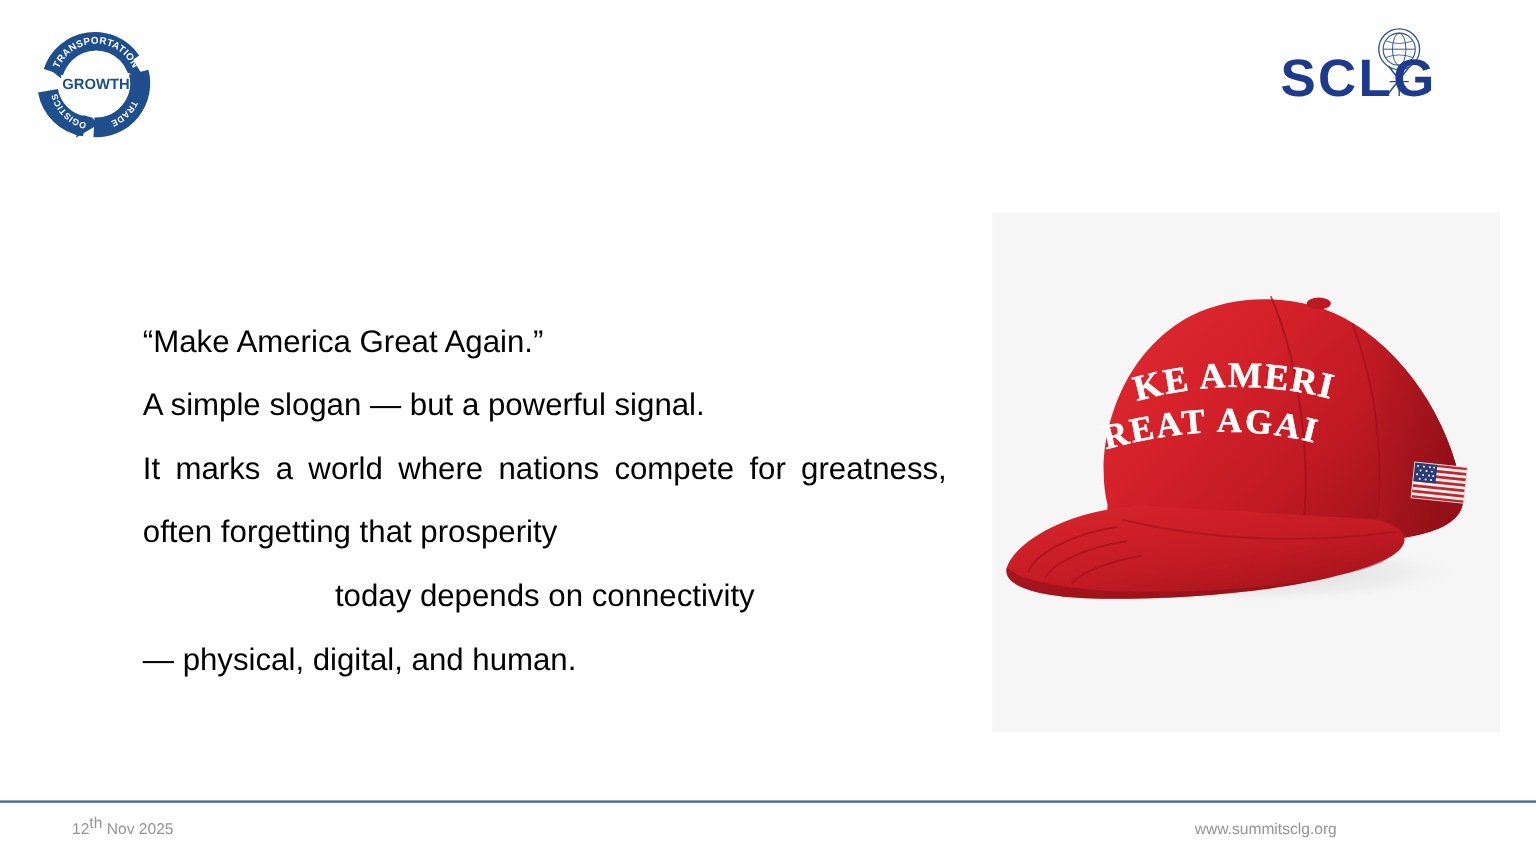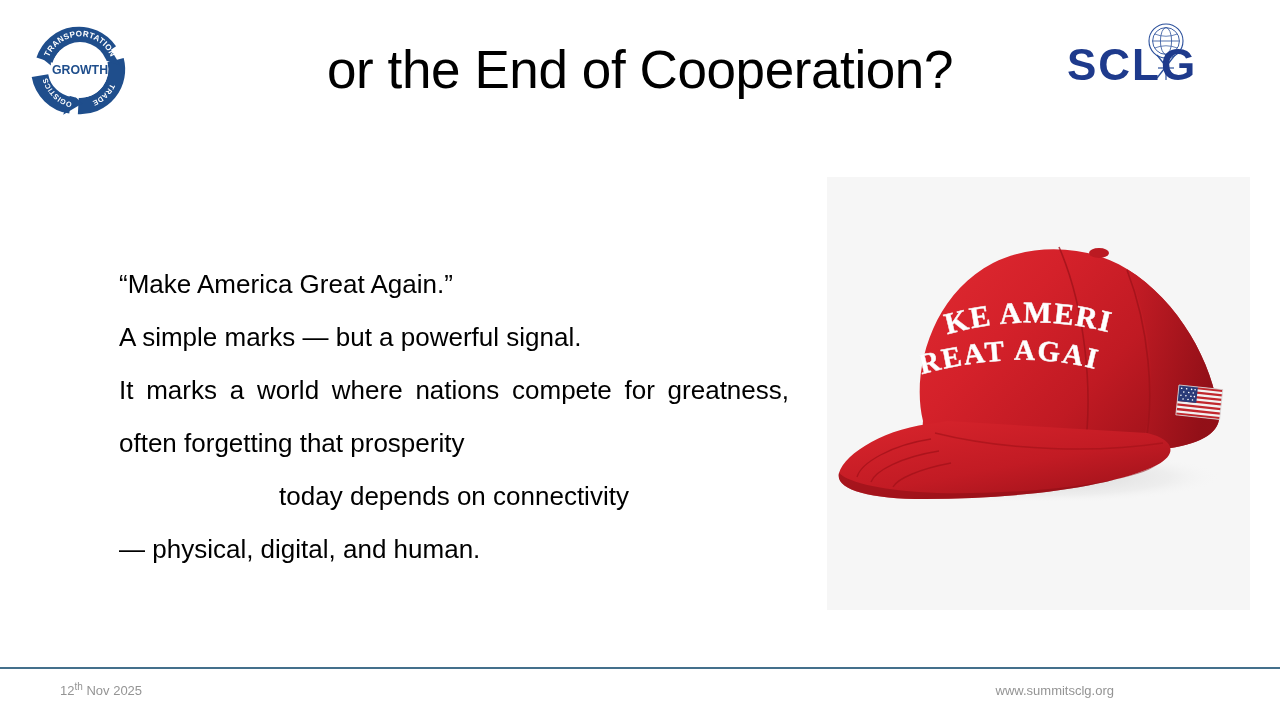--- a/index.html
+++ b/index.html
@@ -121,21 +121,21 @@
     top: 0;
     width: 1280px;
     text-align: center;
   }
   .footer .f-right {
     position: absolute;
     right: 166px;
     top: 0;
   }
   .sup {
-    font-size: 10px;
+    font-size: 13px;
     vertical-align: super;
     line-height: 0;
     margin-top: 8px;
   }
 </style>
 </head>
 <body>
 
 <div class="slide">
 
@@ -194,26 +194,25 @@
         <path d="M 113 37 L 95 60" stroke="#2a4f9b" stroke-width="1.3"></path>
         <path d="M 96 50 L 112 50" stroke="#2a4f9b" stroke-width="1.2"></path>
         <path d="M 104 37 L 104 62" stroke="#2a4f9b" stroke-width="1.2"></path>
       </g>
 
       <text x="5" y="62" font-family="Liberation Sans, sans-serif" font-size="44" font-weight="bold" fill="#1e3a8c" letter-spacing="2">SCLG</text>
     </svg>
   </div>
 
   <div class="title-block">
-    <span class="title-line">or the End of Cooperation?</span>
   </div>
 
   <div class="body-block">
     <p class="body-para last-line-left">“Make America Great Again.”</p>
-    <p class="body-para last-line-left">A simple marks — but a powerful signal.</p>
+    <p class="body-para last-line-left">A simple slogan — but a powerful signal.</p>
     <p class="body-para p3">
       <span>It marks a world where nations compete for greatness, often forgetting that prosperity</span>
       <span class="tail">today depends on connectivity</span>
     </p>
     <p class="body-para last-line-left">— physical, digital, and human.</p>
   </div>
 
   <div class="photo-frame">
     <svg class="photo-inner" viewBox="0 0 423 433" preserveAspectRatio="xMidYMid slice" aria-hidden="true">
       <rect x="0" y="0" width="423" height="433" fill="#f6f6f6"></rect>

